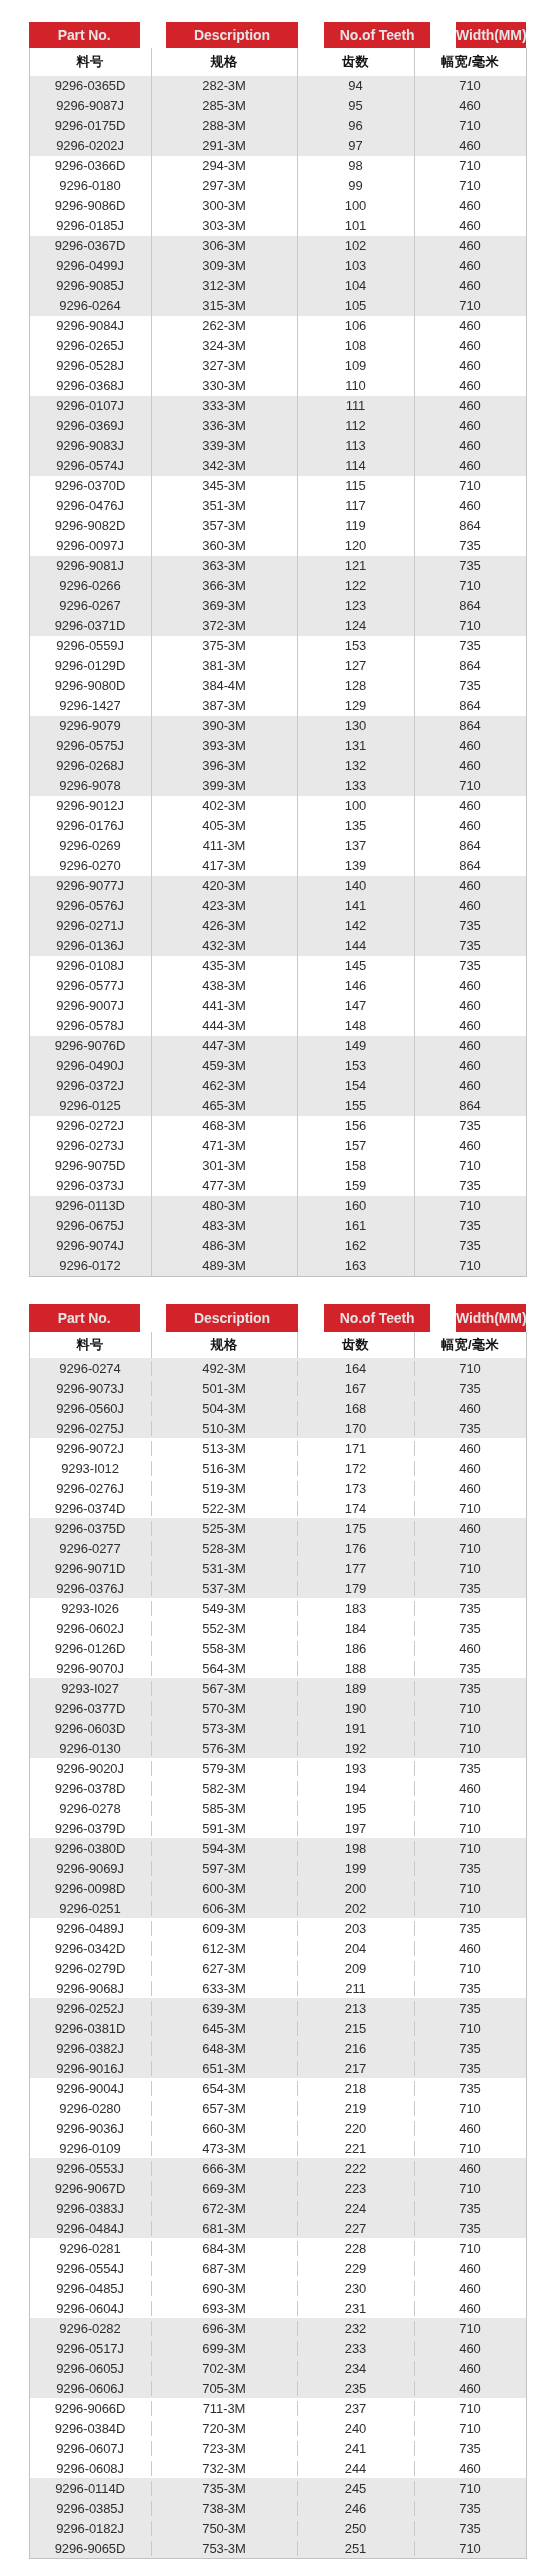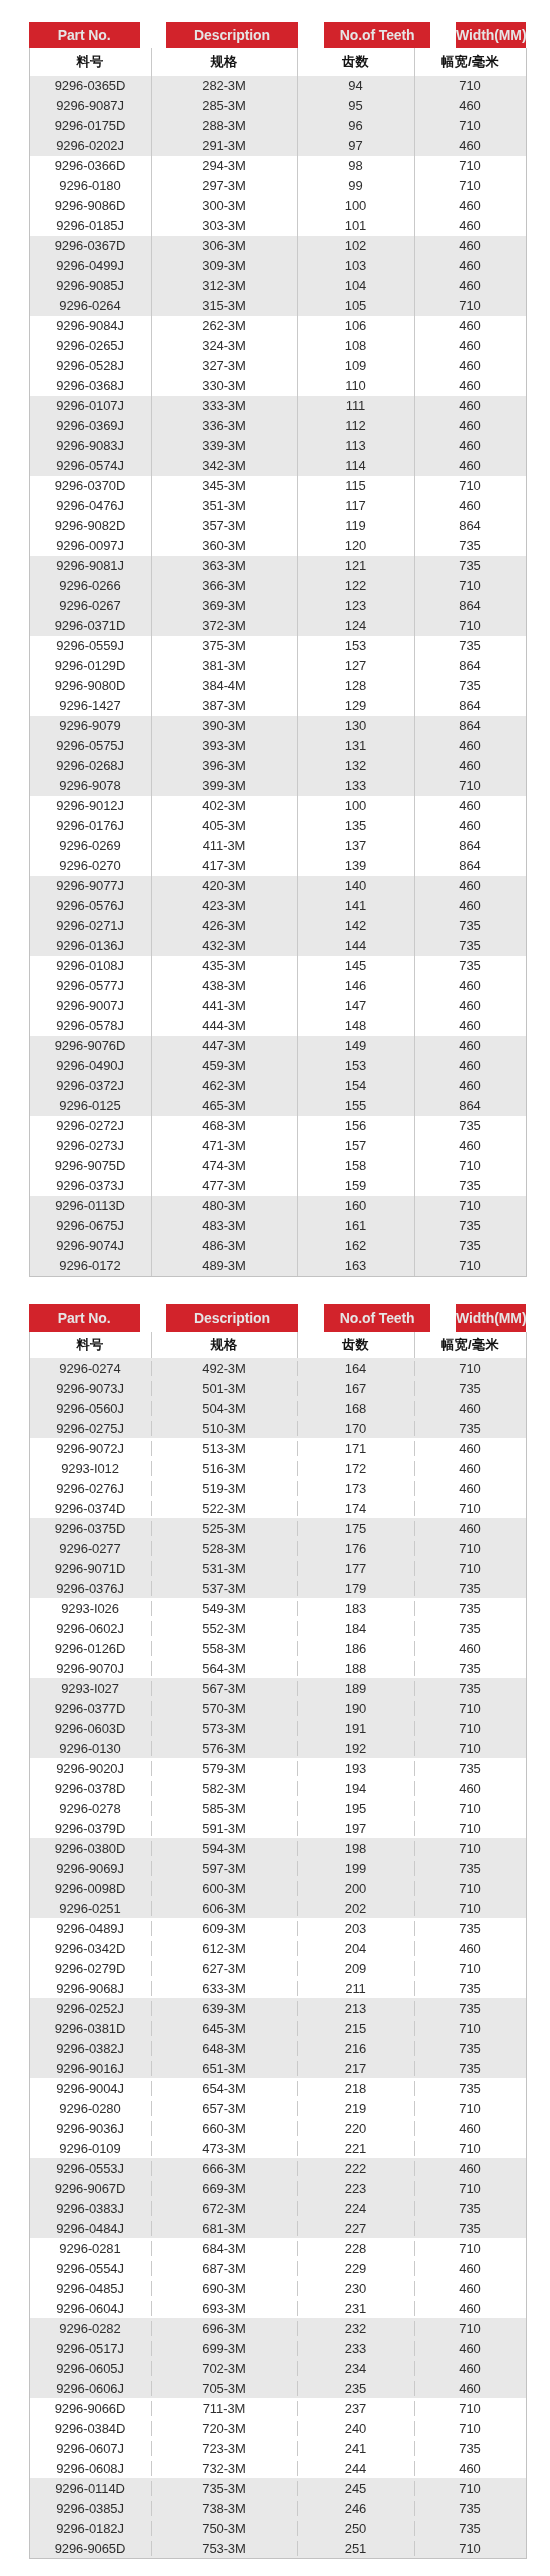--- a/index.html
+++ b/index.html
@@ -405,21 +405,21 @@
           <div class="cell c3">735</div>
         </div>
         <div class="trow">
           <div class="cell c0">9296-0273J</div>
           <div class="cell c1">471-3M</div>
           <div class="cell c2">157</div>
           <div class="cell c3">460</div>
         </div>
         <div class="trow">
           <div class="cell c0">9296-9075D</div>
-          <div class="cell c1">474-3M</div>
+          <div class="cell c1">301-3M</div>
           <div class="cell c2">158</div>
           <div class="cell c3">710</div>
         </div>
         <div class="trow">
           <div class="cell c0">9296-0373J</div>
           <div class="cell c1">477-3M</div>
           <div class="cell c2">159</div>
           <div class="cell c3">735</div>
         </div>
         <div class="trow band">

